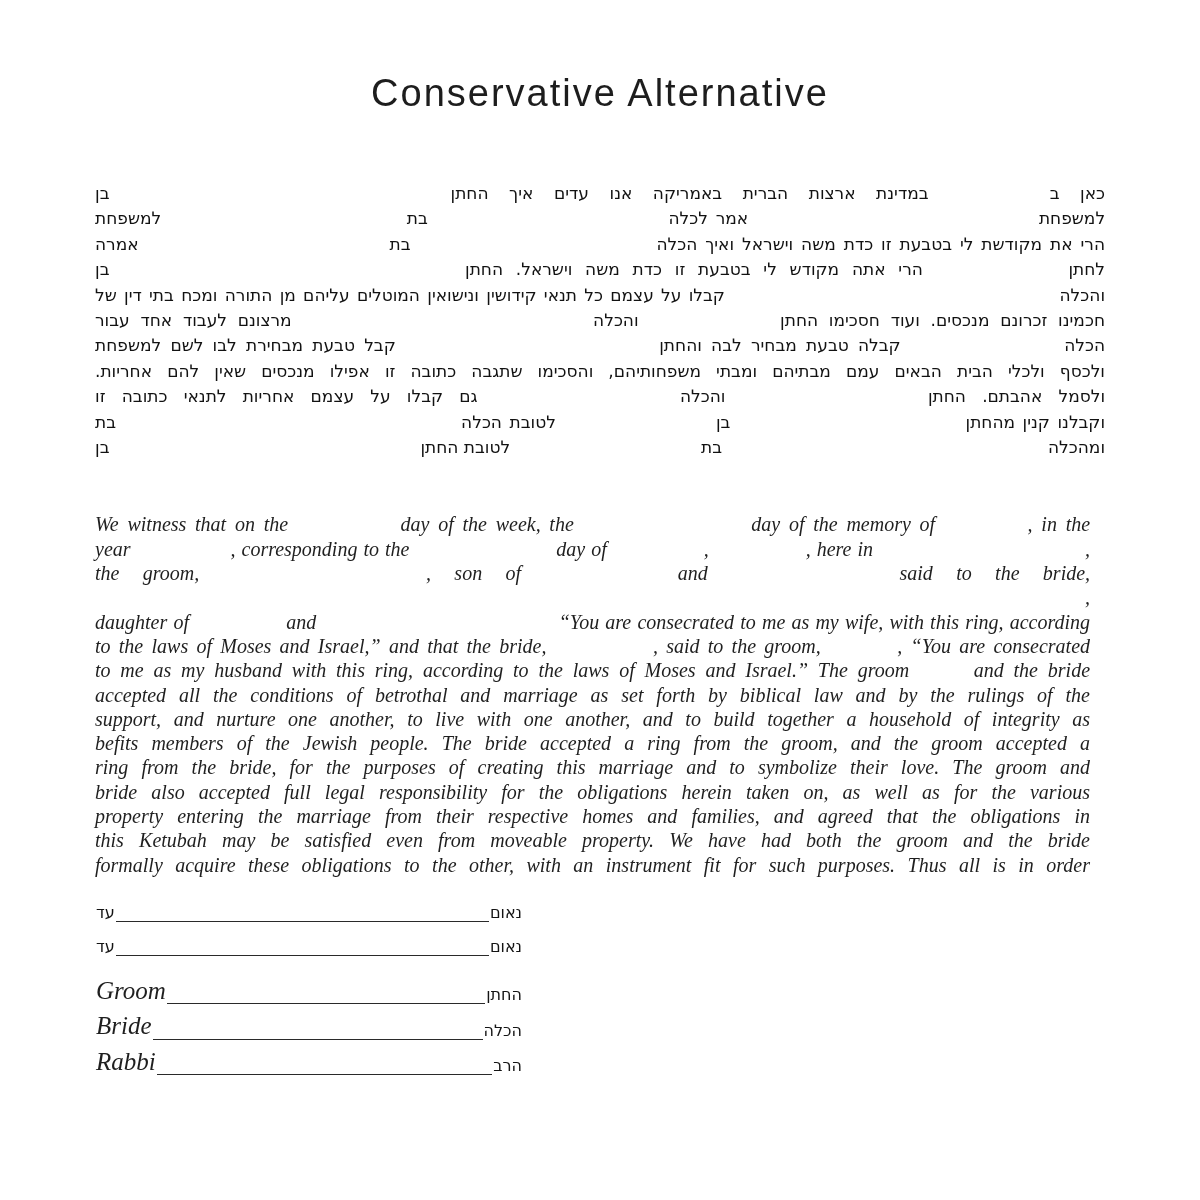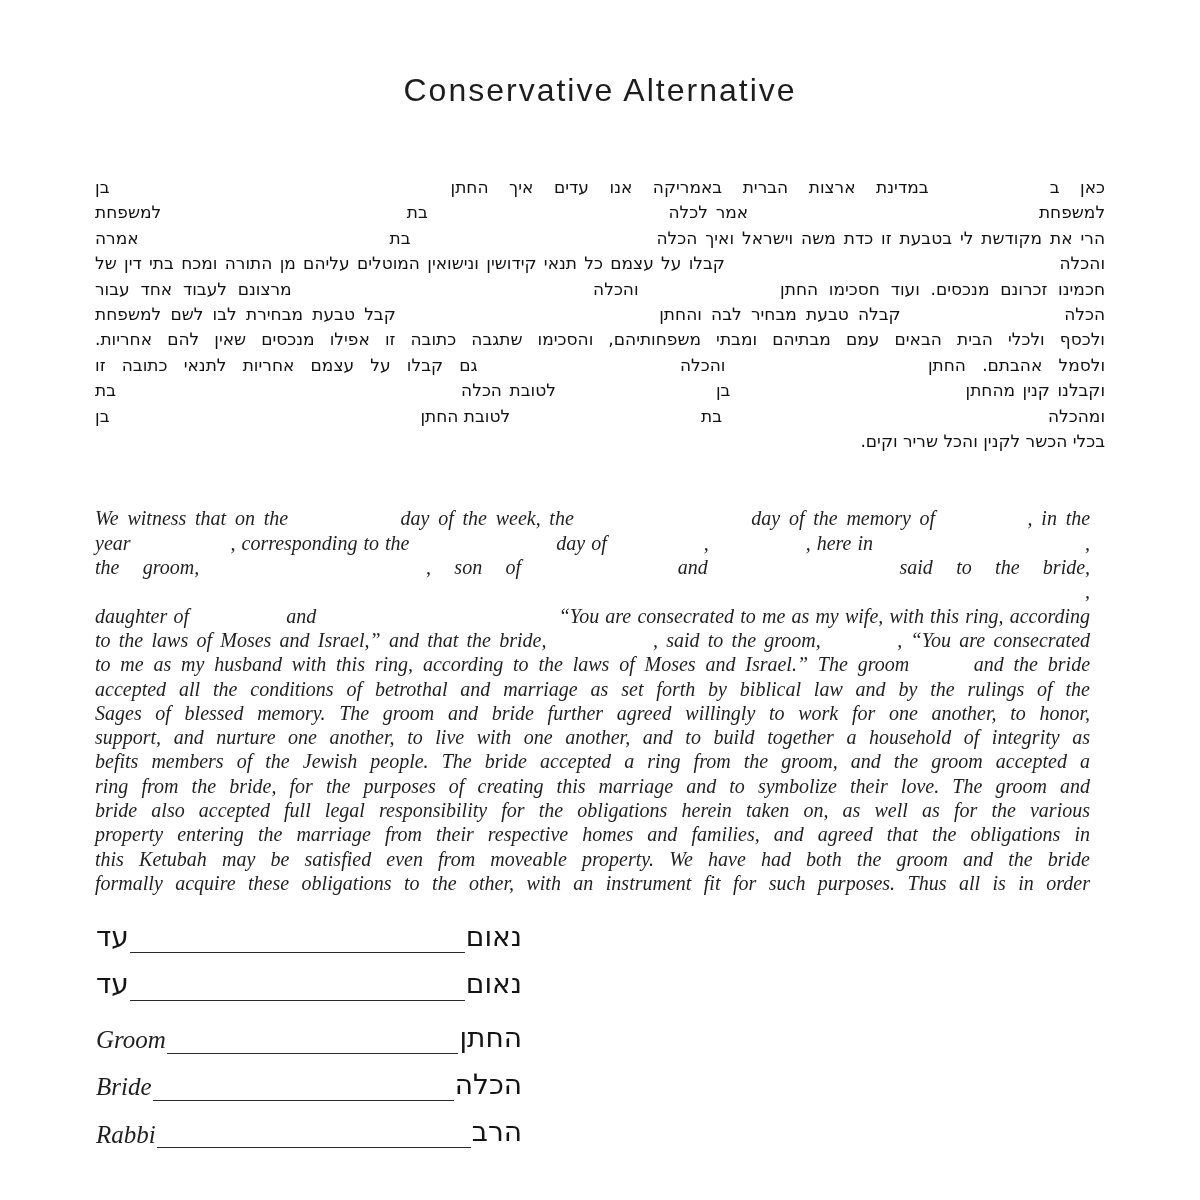--- a/index.html
+++ b/index.html
@@ -1,69 +1,68 @@
 <!DOCTYPE html>
 <html><head>
 <meta charset="utf-8">
 <style>
   html,body{margin:0;padding:0;background:#ffffff;}
   body{width:1200px;height:1200px;overflow:hidden;color:#161616;font-family:"Liberation Sans",sans-serif;}
   .page{position:relative;width:1200px;height:1200px;background:#fff;}
   .title{margin:0;padding-top:72px;text-align:center;font-family:"Liberation Sans",sans-serif;
-         font-weight:400;font-size:32px;letter-spacing:2px;color:#1d1d1d;}
+         font-weight:400;font-size:38px;letter-spacing:2px;color:#1d1d1d;}
   
   .hebrew-block{direction:rtl;width:1010px;margin:66px 95px 0 95px;
                 font-family:"DejaVu Sans",sans-serif;font-size:17px;color:#121212;}
   .h-line{line-height:25.4px;text-align:justify;text-align-last:justify;}
   .h-line.align-end{text-align:right;text-align-last:right;}
   
   .english-block{width:995px;margin:52px 0 0 95px;font-family:"Liberation Serif",serif;
                  font-style:italic;font-size:20px;color:#1f1f1f;}
   .e-line{line-height:24.3px;text-align:justify;text-align-last:justify;}
   .e-line.align-start{text-align-last:left;}
   .blank{display:inline-block;height:2px;vertical-align:baseline;}
   
   .sig-block{margin:26px 0 0 96px;width:426px;}
   .sig-row{display:flex;align-items:flex-end;}
   .sig-row.witness{margin-bottom:15px;}
-  .sig-row.party{margin-bottom:15px;}
+  .sig-row.party{margin-bottom:8px;}
   .sig-gap{height:6px;}
   .sig-line{flex:1 1 auto;border-bottom:1.6px solid #2a2a2a;height:18px;margin:0 1px;}
-  .lbl-he{font-family:"DejaVu Sans",sans-serif;font-size:28px;line-height:1.15;color:#141414;}
+  .lbl-he{font-family:"DejaVu Sans",sans-serif;font-size:16px;line-height:1.15;color:#141414;}
   .lbl-en{font-family:"Liberation Serif",serif;font-style:italic;font-size:25px;line-height:1.1;color:#1f1f1f;}
 </style>
 </head>
 <body>
 
 <div class="page">
   <h1 class="title">Conservative Alternative</h1>
 
   <div class="hebrew-block" id="hebrew-block">
       <div class="h-line"><span>כאן ב</span> <span class="blank" style="width: 80px;"></span> <span>במדינת ארצות הברית באמריקה אנו עדים איך החתן</span> <span class="blank" style="width: 300px;"></span> <span>בן</span> </div>
       <div class="h-line"><span>למשפחת</span> <span class="blank" style="width: 275px;"></span> <span>אמר לכלה</span> <span class="blank" style="width: 225px;"></span> <span>בת</span> <span class="blank" style="width: 230px;"></span> <span>למשפחת</span> </div>
       <div class="h-line"><span>הרי את מקודשת לי בטבעת זו כדת משה וישראל ואיך הכלה</span> <span class="blank" style="width: 230px;"></span> <span>בת</span> <span class="blank" style="width: 235px;"></span> <span>אמרה</span> </div>
+      <div class="h-line"><span>לחתן</span> <span class="blank" style="width: 120px;"></span> <span>הרי אתה מקודש לי בטבעת זו כדת משה וישראל.  החתן</span> <span class="blank" style="width: 330px;"></span> <span>בן</span> </div>
       <div class="h-line"><span>והכלה</span> <span class="blank" style="width: 320px;"></span> <span>קבלו על עצמם כל תנאי קידושין ונישואין המוטלים עליהם מן התורה ומכח בתי דין של</span> </div>
       <div class="h-line"><span>חכמינו זכרונם מנכסים.  ועוד חסכימו החתן</span> <span class="blank" style="width: 120px;"></span> <span>והכלה</span> <span class="blank" style="width: 280px;"></span> <span>מרצונם לעבוד אחד עבור</span> </div>
       <div class="h-line"><span>הכלה</span> <span class="blank" style="width: 145px;"></span> <span>קבלה טבעת מבחיר לבה והחתן</span> <span class="blank" style="width: 245px;"></span> <span>קבל טבעת מבחירת לבו לשם למשפחת</span> </div>
       <div class="h-line"><span>ולכסף ולכלי הבית הבאים עמם מבתיהם ומבתי משפחותיהם, והסכימו שתגבה כתובה זו אפילו מנכסים שאין להם אחריות.</span> </div>
       <div class="h-line"><span>ולסמל אהבתם.  החתן</span> <span class="blank" style="width: 170px;"></span> <span>והכלה</span> <span class="blank" style="width: 170px;"></span> <span>גם קבלו על עצמם אחריות לתנאי כתובה זו</span> </div>
       <div class="h-line"><span>וקבלנו קנין מהחתן</span> <span class="blank" style="width: 220px;"></span> <span>בן</span> <span class="blank" style="width: 145px;"></span> <span>לטובת הכלה</span> <span class="blank" style="width: 330px;"></span> <span>בת</span> </div>
       <div class="h-line"><span>ומהכלה</span> <span class="blank" style="width: 315px;"></span> <span>בת</span> <span class="blank" style="width: 180px;"></span> <span>לטובת החתן</span> <span class="blank" style="width: 300px;"></span> <span>בן</span> </div>
-      <div class="h-line align-end" style="padding-left: 88px;"><span>בכלי הכשר לקנין והכל שריר וקים.</span> </div>
     </div>
 
   <div class="english-block" id="english-block">
       <div class="e-line"><span>We witness that on the</span> <span class="blank" style="width: 95px;"></span> <span>day of the week, the</span> <span class="blank" style="width: 160px;"></span> <span>day of the memory of</span> <span class="blank" style="width: 75px;"></span> <span>, in the</span> </div>
       <div class="e-line"><span>year</span> <span class="blank" style="width: 88px;"></span> <span>, corresponding to the</span> <span class="blank" style="width: 135px;"></span> <span>day of</span> <span class="blank" style="width: 85px;"></span> <span>,</span> <span class="blank" style="width: 85px;"></span> <span>, here in</span> <span class="blank" style="width: 200px;"></span> <span>,</span> </div>
       <div class="e-line"><span>the groom,</span> <span class="blank" style="width: 180px;"></span> <span>, son of</span> <span class="blank" style="width: 110px;"></span> <span>and</span> <span class="blank" style="width: 145px;"></span> <span>said to the bride,</span> <span class="blank" style="width: 230px;"></span> <span>,</span> </div>
       <div class="e-line"><span>daughter of</span> <span class="blank" style="width: 85px;"></span> <span>and</span> <span class="blank" style="width: 230px;"></span> <span>“You are consecrated to me as my wife, with this ring, according</span> </div>
       <div class="e-line"><span>to the laws of Moses and Israel,” and that the bride,</span> <span class="blank" style="width: 90px;"></span> <span>, said to the groom,</span> <span class="blank" style="width: 60px;"></span> <span>, “You are consecrated</span> </div>
       <div class="e-line"><span>to me as my husband with this ring, according to the laws of Moses and Israel.”  The groom</span> <span class="blank" style="width: 45px;"></span> <span>and the bride</span> </div>
       <div class="e-line"><span>accepted all the conditions of betrothal and marriage as set forth by biblical law and by the rulings of the</span> </div>
-      <div class="e-line"><span>Sages of blessed memory.  The groom and bride further agreed willingly to work for one another, to honor,</span> </div>
       <div class="e-line"><span>support, and nurture one another, to live with one another, and to build together a household of integrity as</span> </div>
       <div class="e-line"><span>befits members of the Jewish people.  The bride accepted a ring from the groom, and the groom accepted a</span> </div>
       <div class="e-line"><span>ring from the bride, for the purposes of creating this marriage and to symbolize their love.  The groom and</span> </div>
       <div class="e-line"><span>bride also accepted full legal responsibility for the obligations herein taken on, as well as for the various</span> </div>
       <div class="e-line"><span>property entering the marriage from their respective homes and families, and agreed that the obligations in</span> </div>
       <div class="e-line"><span>this Ketubah may be satisfied even from moveable property.  We have had both the groom and the bride</span> </div>
       <div class="e-line"><span>formally acquire these obligations to the other, with an instrument fit for such purposes.  Thus all is in order</span> </div>
     </div>
 
   <div class="sig-block">

